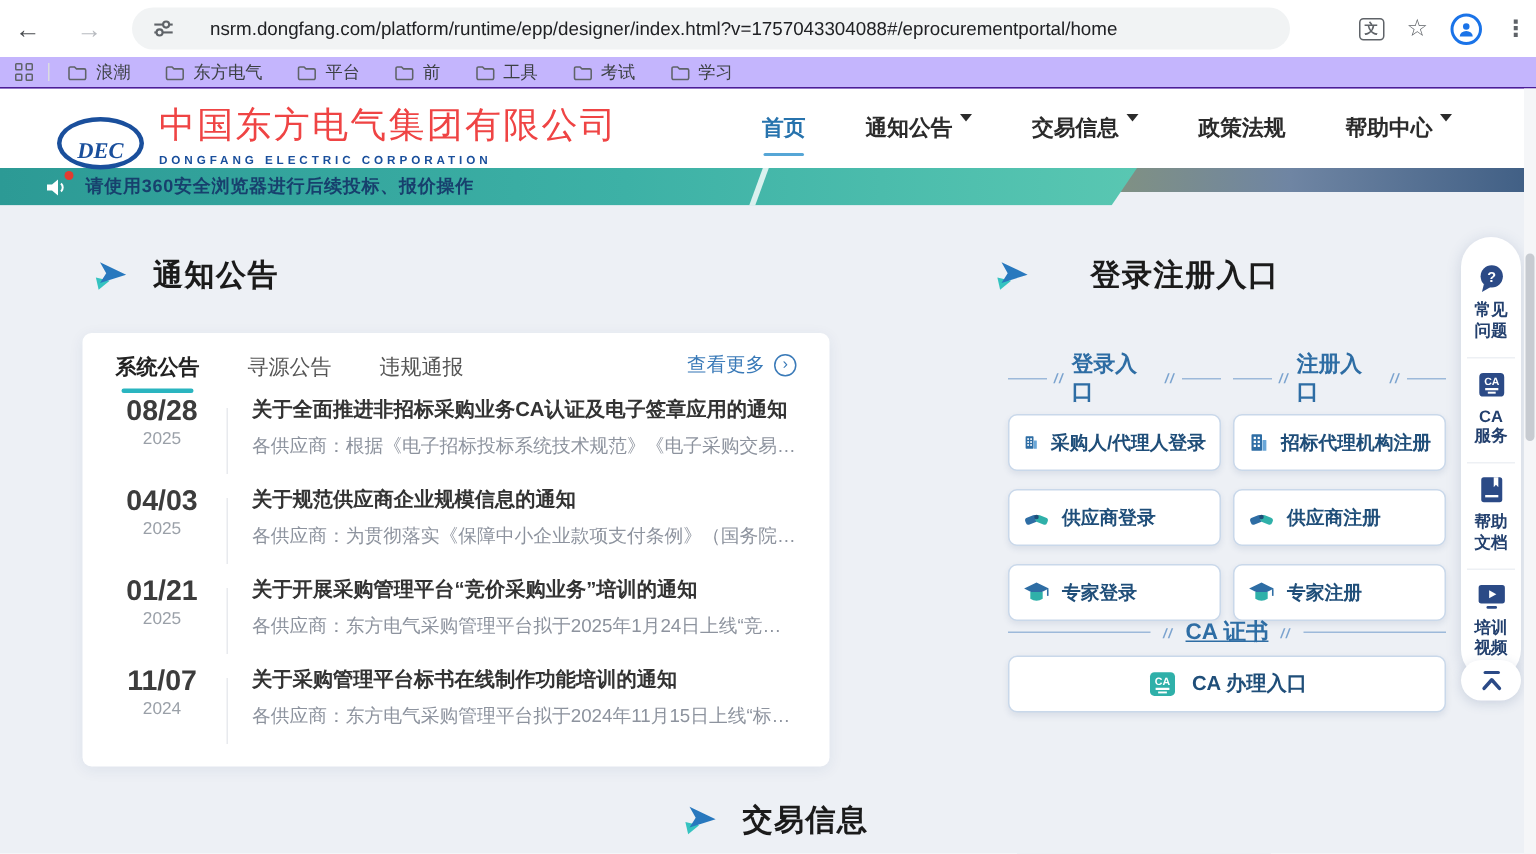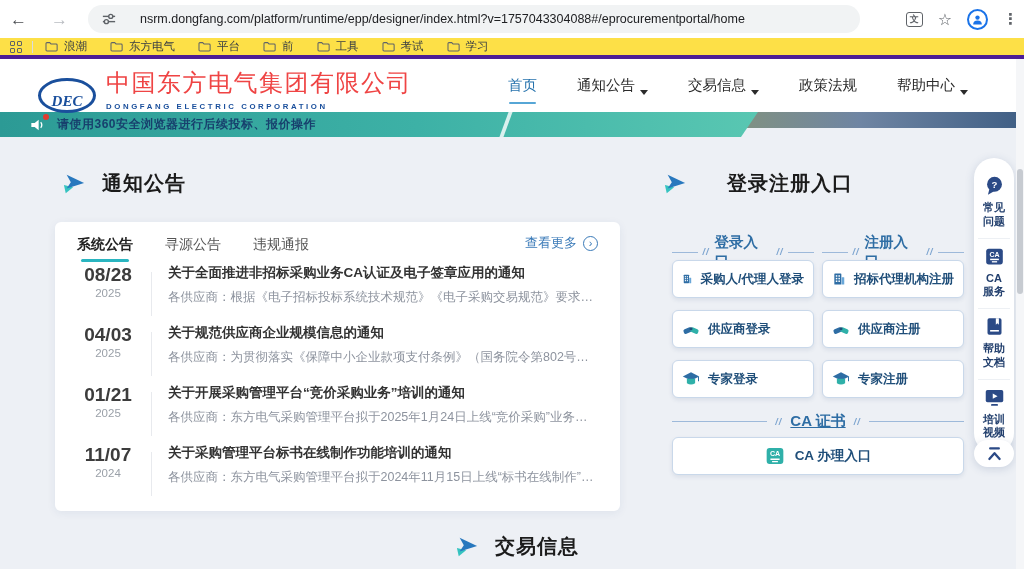--- a/index.html
+++ b/index.html
@@ -16,39 +16,39 @@
               display:flex; align-items:center; padding:0 14px; gap:24px; cursor:text; }
   .url-text { font-size:12.5px; color:#202124; white-space:nowrap; overflow:hidden; }
   .chrome-right { position:absolute; right:6px; top:0; height:38px; display:flex; align-items:center; gap:15px; }
   .tr-icon { width:17px; height:15px; border:1.6px solid #5f6368; border-radius:3px; font-size:9px; color:#5f6368;
              display:flex; align-items:center; justify-content:center; font-weight:bold; cursor:pointer; }
   .star { font-size:16px; color:#5f6368; cursor:pointer; }
   .avatar { width:21px; height:21px; border-radius:50%; border:2px solid #1a73e8; display:flex; align-items:center; justify-content:center; cursor:pointer; }
   .dots { font-size:15px; color:#5f6368; letter-spacing:0; cursor:pointer; font-weight:bold; }
 
   
-  .bookmarks { position:absolute; top:38px; left:0; width:1024px; height:21px; background:#fde047; border-bottom:4px solid #4c1d95;
+  .bookmarks { position:absolute; top:38px; left:0; width:1024px; height:21px; background:#c4b5fd; border-bottom:1px solid #4c1d95;
                display:flex; align-items:center; padding-left:10px; z-index:10; }
   .apps-grid { display:grid; grid-template-columns:5px 5px; grid-template-rows:5px 5px; gap:2px; cursor:pointer; }
   .apps-grid i { border:1.4px solid #5f6368; border-radius:1px; display:block; }
   .bm-div { width:1px; height:12px; background:#dadce0; margin:0 12px 0 10px; }
   .bm-items { display:flex; align-items:center; gap:23px; }
   .bm-item { display:flex; align-items:center; gap:6px; cursor:pointer; }
   .bm-label { font-size:11.5px; color:#3c4043; }
 
   
   .site-header { position:absolute; top:59px; left:0; width:1024px; height:53px; background:#fff; z-index:9; }
   .logo-oval { position:absolute; left:38px; top:19px; width:58px; height:35px; border:3px solid #1a4f9c; border-radius:50%;
                display:flex; align-items:flex-end; justify-content:center; }
   .logo-oval span { font-family:"Liberation Serif","DejaVu Serif",serif; font-style:italic; font-weight:bold; font-size:15px; color:#1a4f9c; }
   .company { position:absolute; left:106px; top:8px; }
   .company-cn { font-size:24px; font-weight:normal; color:#ef4444; letter-spacing:1.5px; }
   .company-en { font-size:7.8px; font-weight:bold; color:#1a4f9c; letter-spacing:2.6px; margin-top:3px; }
   .main-nav { position:absolute; right:56px; top:0; height:53px; display:flex; align-items:center; gap:40px; }
-  .nav-item { position:relative; font-size:14.5px; color:#2b2b2b; font-weight:400; cursor:pointer; display:flex; align-items:flex-end; }
+  .nav-item { position:relative; font-size:14.5px; color:#2b2b2b; font-weight:700; cursor:pointer; display:flex; align-items:flex-start; }
   .nav-item.active { color:#2773ad; }
   .nav-item.active::after { content:""; position:absolute; left:1px; right:1px; bottom:-9px; height:2.5px; background:#56a6d6; border-radius:2px; }
   .caret { display:inline-block; margin-left:5px; width:0; height:0; border-left:4px solid transparent; border-right:4px solid transparent; border-top:5px solid #2b2b2b; }
 
   
   .hero { position:absolute; top:112px; left:0; width:1024px; height:16px; z-index:1;
           background:linear-gradient(90deg,#44503c,#71814f 14%,#8e9a5e 30%,#c0b17c 48%,#8d9a6a 64%,#6f85a3 84%,#3f5e84); }
   .ticker { position:absolute; top:112px; left:0; width:758px; height:25px; z-index:3;
             background:linear-gradient(90deg,#2c9a95,#3db1a6 55%,#59c7b2);
             clip-path:polygon(0 0,100% 0,calc(100% - 17px) 100%,0 100%);
@@ -56,21 +56,21 @@
   .ticker::after { content:""; position:absolute; right:250px; top:-2px; bottom:-2px; width:4px; background:rgba(255,255,255,.8); transform:skewX(-20deg); }
   .ticker-text { font-size:12px; font-weight:bold; color:#17406d; letter-spacing:.5px; }
   .speaker-wrap { position:relative; width:16px; height:16px; }
   .red-dot { position:absolute; top:-3px; right:-3px; width:6px; height:6px; border-radius:50%; background:#e23b30; }
 
   
   .sec-heading { position:absolute; display:flex; align-items:center; gap:16px; }
   .sec-title { font-size:20px; font-weight:bold; color:#1b1b1b; letter-spacing:1px; }
 
   
-  .notice-card { position:absolute; left:55px; top:222px; width:565px; height:289px; background:#fff; border-radius:6px;
+  .notice-card { position:absolute; left:55px; top:222px; width:498px; height:289px; background:#fff; border-radius:6px;
                  box-shadow:0 2px 10px rgba(30,60,110,.07); }
   .tabs { display:flex; align-items:center; padding:0 22px; height:42px; gap:32px; }
   .tab { position:relative; font-size:14px; color:#555; cursor:pointer; padding:13px 0 9px; }
   .tab.active { color:#222; font-weight:bold; }
   .tab.active::after { content:""; position:absolute; left:4px; right:4px; bottom:1px; height:3px; background:#2ab5c0; border-radius:2px; }
   .view-more { margin-left:auto; display:flex; align-items:center; gap:6px; color:#3a7ab8; font-size:13px; cursor:pointer; }
   .vm-circle { width:15px; height:15px; border:1.4px solid #3a7ab8; border-radius:50%; font-size:11px; line-height:12px; text-align:center; color:#3a7ab8; }
   .notice-row { display:flex; height:60px; padding:0 22px; cursor:pointer; }
   .n-date { width:62px; flex:none; text-align:center; }
   .n-md { font-size:19px; font-weight:bold; color:#3c3c3c; }
@@ -80,21 +80,21 @@
   .n-title { font-size:13.5px; font-weight:bold; color:#333; white-space:nowrap; overflow:hidden; text-overflow:ellipsis; }
   .n-desc { font-size:12.5px; color:#8d939e; margin-top:7px; white-space:nowrap; overflow:hidden; text-overflow:ellipsis; }
 
   
   .col-headers { position:absolute; left:672px; top:233px; width:292px; display:flex; }
   .hdr-group { width:142px; display:flex; align-items:center; justify-content:center; gap:5px; }
   .hdr-group:last-child { margin-left:8px; }
   .hl { height:1px; background:#9db9da; width:26px; }
   .sl { font-style:italic; font-size:9px; color:#7ba3cf; letter-spacing:1px; font-weight:bold; }
   .hdr-label { font-size:14.5px; font-weight:bold; color:#2e6da4; }
-  .btn-grid { position:absolute; left:672px; top:260px; width:292px; display:grid;
+  .btn-grid { position:absolute; left:672px; top:276px; width:292px; display:grid;
               grid-template-columns:142px 142px; grid-auto-rows:38px; column-gap:8px; row-gap:12px; }
   .entry-btn { background:#fff; border:1px solid #c9d8ea; border-radius:6px; display:flex; align-items:center;
                padding:0 9px; gap:8px; box-shadow:0 2px 4px rgba(40,70,120,.10); cursor:pointer; }
   .entry-btn span { font-size:12.5px; color:#1f4e79; font-weight:600; white-space:nowrap; }
   .ca-header { position:absolute; left:672px; top:412px; width:292px; display:flex; align-items:center; justify-content:center; gap:8px; }
   .hl2 { height:1px; background:#9db9da; flex:1; }
   .ca-header .hdr-label { font-size:15px;text-decoration:underline; }
   .ca-btn { position:absolute; left:672px; top:437px; width:292px; height:38px; justify-content:center; display:flex; align-items:center;
             background:#fff; border:1px solid #c9d8ea; border-radius:6px; gap:10px; box-shadow:0 2px 4px rgba(40,70,120,.10); cursor:pointer; }
   .ca-btn span { font-size:13.5px; color:#1f4e79; font-weight:600; }

